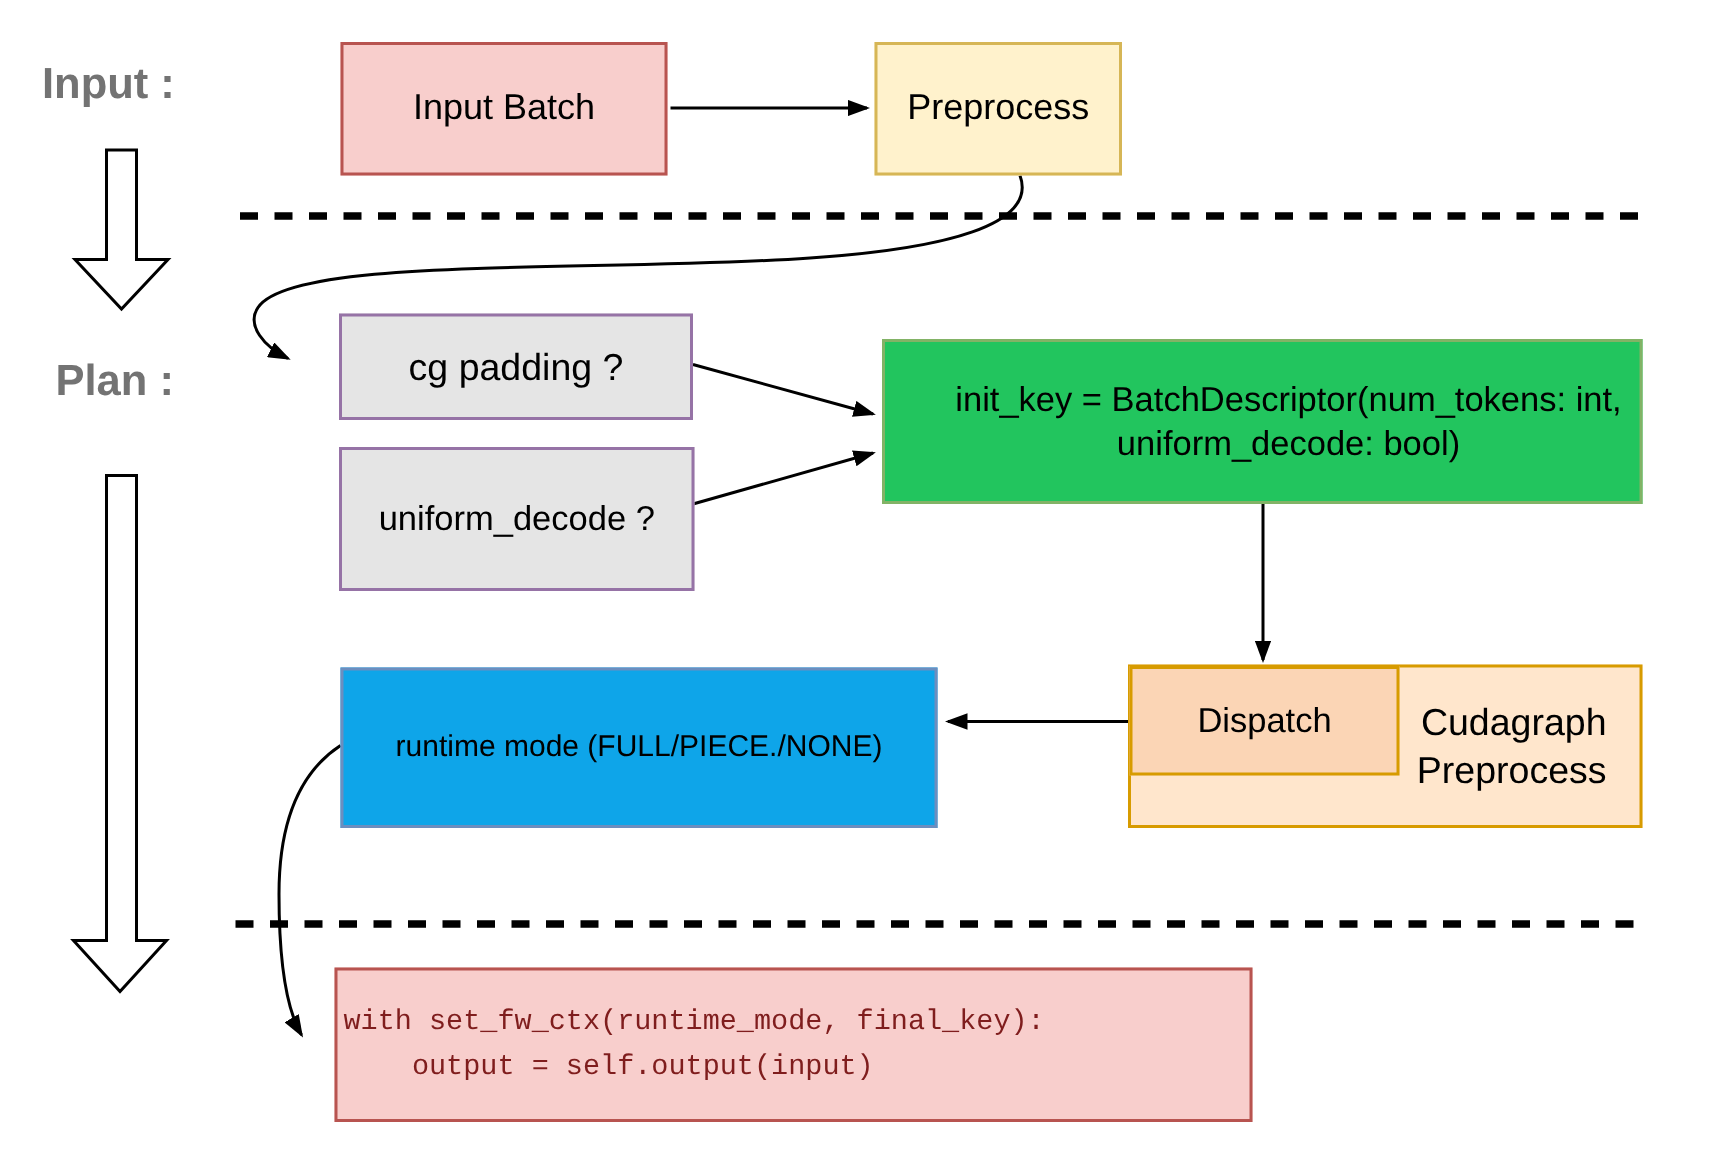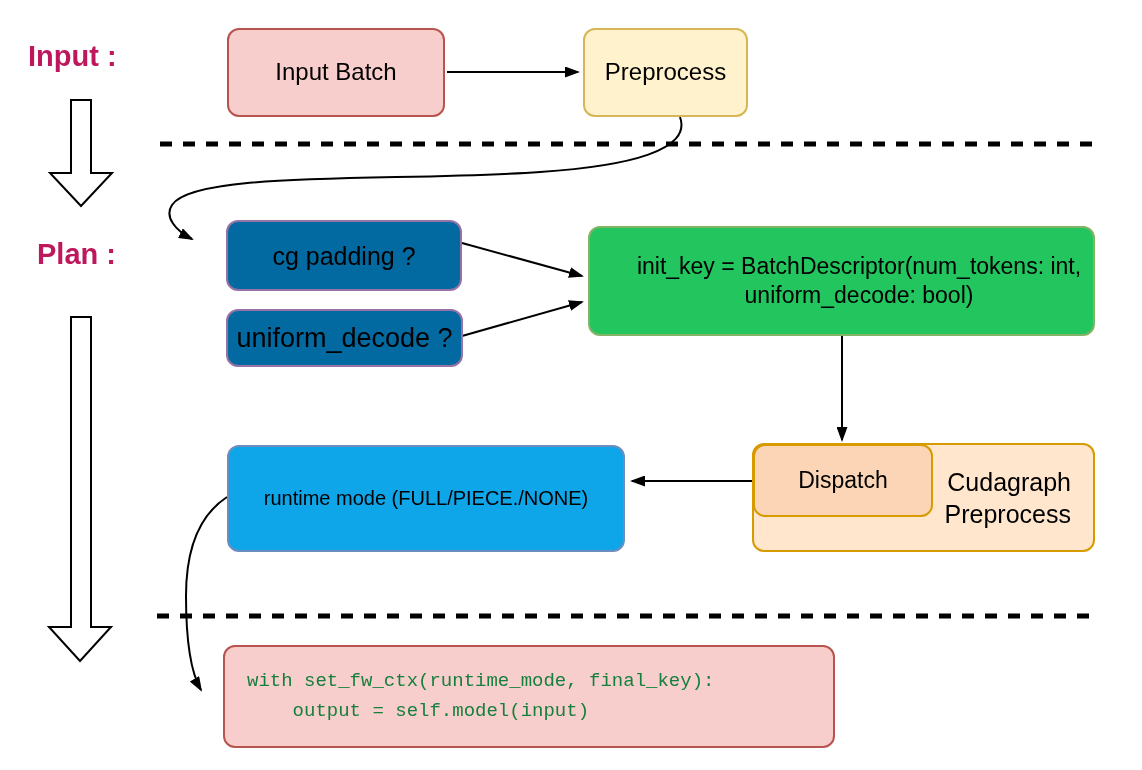--- a/index.html
+++ b/index.html
@@ -3,49 +3,49 @@
 <meta charset="utf-8">
 <style>
   html,body{margin:0;padding:0;background:#ffffff;}
   .canvas{
     position:relative;width:1142px;height:770px;background:#ffffff;
     font-family:"Liberation Sans","DejaVu Sans",sans-serif;color:#000;
     overflow:hidden;
   }
   .connectors{position:absolute;left:0;top:0;width:1142px;height:770px;}
   .stage-label{
-    position:absolute;font-weight:bold;font-size:29px;color:#be185d;
+    position:absolute;font-weight:bold;font-size:29px;color:#737373;
     white-space:nowrap;
   }
   .node{
-    position:absolute;border:2px solid;border-radius:12px;
+    position:absolute;border:2px solid;border-radius:0;
     display:flex;flex-direction:column;align-items:center;justify-content:center;
     text-align:center;line-height:1.28;box-sizing:border-box;
   }
   .node span{display:block;}
   .red{background:#f8cecc;border-color:#b85450;}
   .yellow{background:#fff2cc;border-color:#d6b656;}
-  .purple{background:#0369a1;border-color:#9673a6;margin-top:11px;}
+  .purple{background:#e5e5e5;border-color:#9673a6;}
   .green{background:#22c55e;border-color:#82b366;padding-left:35px;}
   .orange-outer{background:#ffe6cc;border-color:#d79b00;}
   .orange-inner{background:#fbd5b5;border-color:#d79b00;}
   .blue{background:#0ea5e9;border-color:#6c8ebf;}
 
   .n-input-batch{left:227px;top:28px;width:218px;height:89px;font-size:24px;}
   .n-preprocess{left:583px;top:28px;width:165px;height:89px;font-size:24px;}
   .n-cg-padding{left:226px;top:209px;width:236px;height:71px;font-size:25px;}
-  .n-uniform-decode{left:226px;top:298px;width:237px;height:58px;font-size:27px;}
+  .n-uniform-decode{left:226px;top:298px;width:237px;height:96px;font-size:23px;}
   .n-init-key{left:588px;top:226px;width:507px;height:110px;font-size:23px;}
   .n-dispatcher{left:752px;top:443px;width:343px;height:109px;font-size:25px;
     align-items:flex-end;padding-right:22px;}
   .n-dispatch{left:753px;top:444px;width:180px;height:73px;font-size:23px;z-index:2;}
   .n-runtime{left:227px;top:445px;width:398px;height:107px;font-size:20px;}
   .n-code{left:223px;top:645px;width:612px;height:103px;font-size:19px;
     font-family:"Liberation Mono","DejaVu Sans Mono",monospace;
-    align-items:flex-start;text-align:left;padding-left:22px;line-height:1.55;color:#15803d;}
+    align-items:flex-start;text-align:left;padding-left:4px;line-height:1.55;color:#7f1d1d;}
   .n-code span{white-space:pre;}
 </style>
 </head>
 <body>
 
 <div class="canvas">
 
   <svg class="connectors" viewBox="0 0 1142 770" xmlns="http://www.w3.org/2000/svg">
     <defs>
       <marker id="ah" markerUnits="userSpaceOnUse" markerWidth="15" markerHeight="11" refX="13" refY="5.5" orient="auto">
@@ -100,16 +100,16 @@
   <div class="node orange-inner n-dispatch">
     <span>Dispatch</span>
   </div>
 
   <div class="node blue n-runtime">
     <span>runtime mode (FULL/PIECE./NONE)</span>
   </div>
 
   <div class="node red n-code">
     <span>with set_fw_ctx(runtime_mode, final_key):</span>
-    <span>    output = self.model(input)</span>
+    <span>    output = self.output(input)</span>
   </div>
 
 </div>
 
 </body></html>

